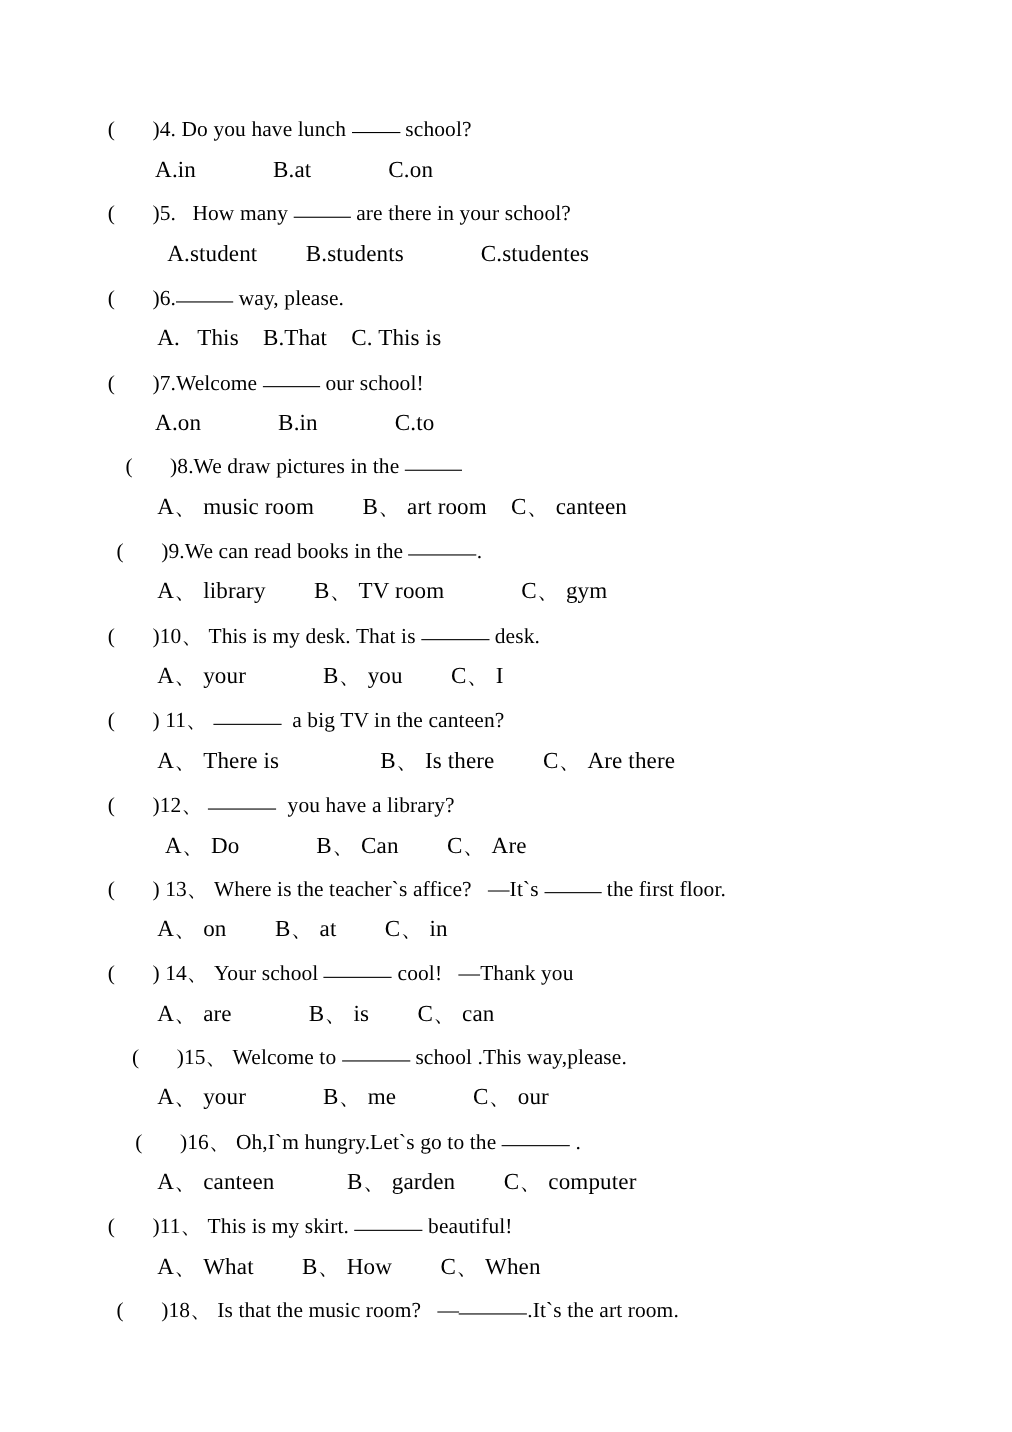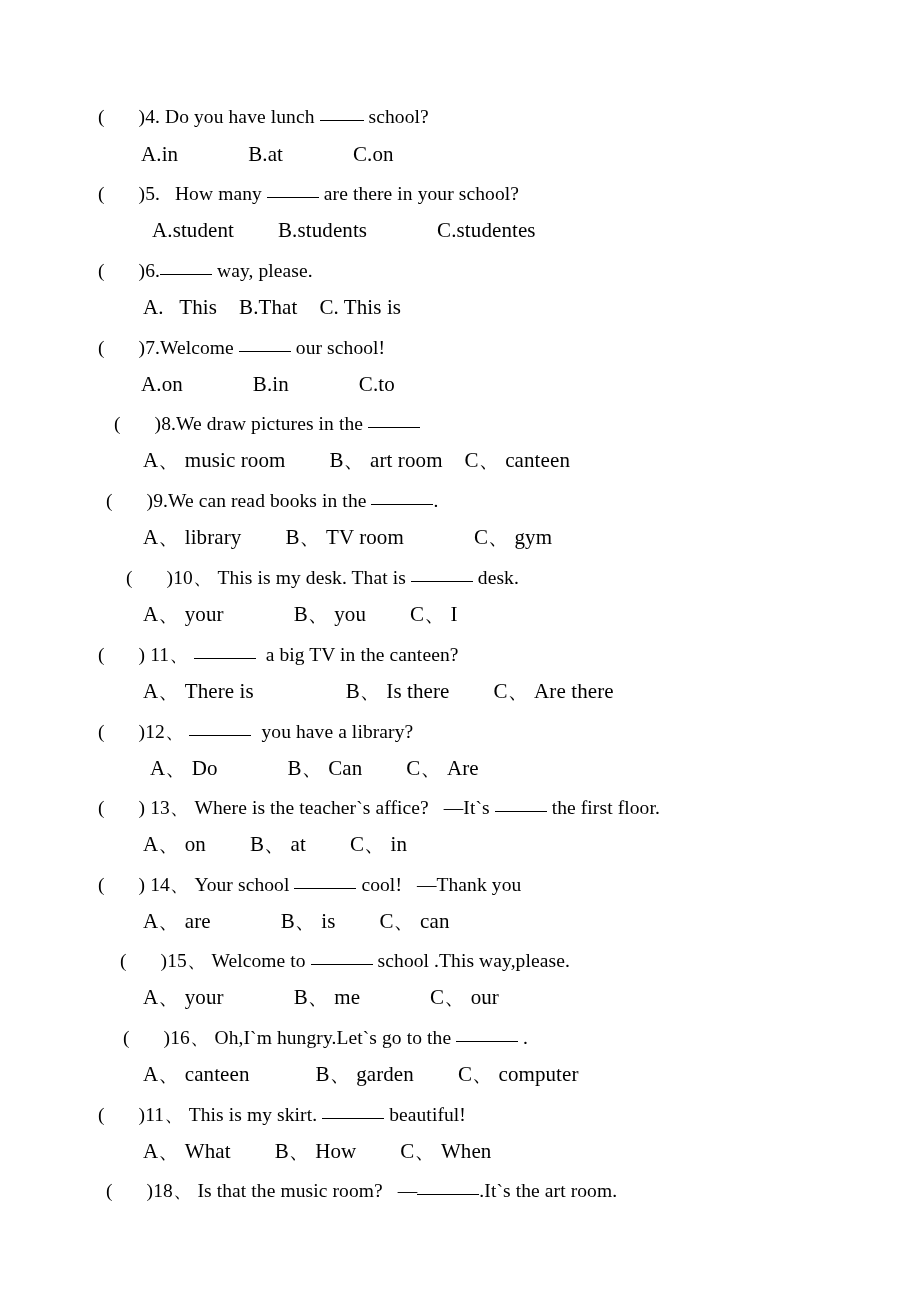--- a/index.html
+++ b/index.html
@@ -69,21 +69,21 @@
 
   <div class="qline" style="left:98px; top:324px;"><span>(</span><span class="paren-gap"></span><span>)</span><span>7.</span><span>Welcome </span><span class="blank b-md"></span><span> our school!</span></div>
   <div class="optline" style="left:141px; top:362px;"><span>A.</span><span>on</span><span class="opt-gap-l"></span><span>B.</span><span>in</span><span class="opt-gap-l"></span><span>C.</span><span>to</span></div>
 
   <div class="qline" style="left:98px; top:400px;margin-left:16px;"><span>(</span><span class="paren-gap"></span><span>)</span><span>8.</span><span>We draw pictures in the </span><span class="blank b-md"></span></div>
   <div class="optline" style="left:143px; top:438px;"><span>A、</span> <span>music room</span><span class="opt-gap-m"></span><span>B、</span> <span>art room</span><span class="opt-gap-s"></span><span>C、</span> <span>canteen</span></div>
 
   <div class="qline" style="left:106px; top:477px;"><span>(</span><span class="paren-gap"></span><span>)</span><span>9.</span><span>We can read books in the </span><span class="blank b-lg"></span><span>.</span></div>
   <div class="optline" style="left:143px; top:515px;"><span>A、</span> <span>library</span><span class="opt-gap-m"></span><span>B、</span> <span>TV room</span><span class="opt-gap-l"></span><span>C、</span> <span>gym</span></div>
 
-  <div class="qline" style="left:98px; top:554px;margin-left:28px;"><span>(</span><span class="paren-gap"></span><span>)</span><span>10、</span><span> This is my desk. That is </span><span class="blank b-lg"></span><span> desk.</span></div>
+  <div class="qline" style="left:98px; top:554px;"><span>(</span><span class="paren-gap"></span><span>)</span><span>10、</span><span> This is my desk. That is </span><span class="blank b-lg"></span><span> desk.</span></div>
   <div class="optline" style="left:143px; top:592px;"><span>A、</span> <span>your</span><span class="opt-gap-l"></span><span>B、</span> <span>you</span><span class="opt-gap-m"></span><span>C、</span> <span>I</span></div>
 
   <div class="qline" style="left:98px; top:631px;"><span>(</span><span class="paren-gap"></span><span>)</span><span> 11、</span><span> </span><span class="blank b-lg"></span><span>  a big TV in the canteen?</span></div>
   <div class="optline" style="left:143px; top:669px;"><span>A、</span> <span>There is</span><span class="opt-gap-l"></span><span class="opt-gap-s"></span><span>B、</span> <span>Is there</span><span class="opt-gap-m"></span><span>C、</span> <span>Are there</span></div>
 
   <div class="qline" style="left:98px; top:708px;"><span>(</span><span class="paren-gap"></span><span>)</span><span>12、</span><span> </span><span class="blank b-lg"></span><span>  you have a library?</span></div>
   <div class="optline" style="left:150px; top:746px;"><span>A、</span> <span>Do</span><span class="opt-gap-l"></span><span>B、</span> <span>Can</span><span class="opt-gap-m"></span><span>C、</span> <span>Are</span></div>
 
   <div class="qline" style="left:98px; top:784px;text-align:right;"><span>(</span><span class="paren-gap"></span><span>)</span><span> 13、</span><span> Where is the teacher`s affice?   —It`s </span><span class="blank b-md"></span><span> the first floor.</span></div>
   <div class="optline" style="left:143px; top:822px;"><span>A、</span> <span>on</span><span class="opt-gap-m"></span><span>B、</span> <span>at</span><span class="opt-gap-s"></span><span class="opt-gap-s"></span><span>C、</span> <span>in</span></div>

